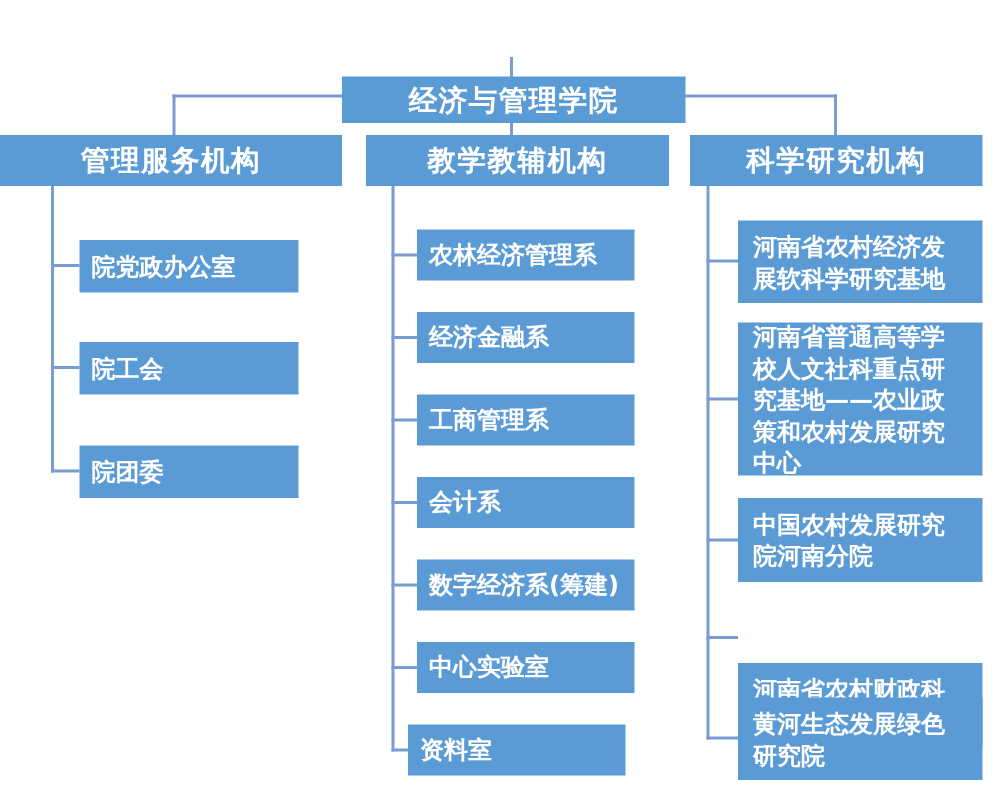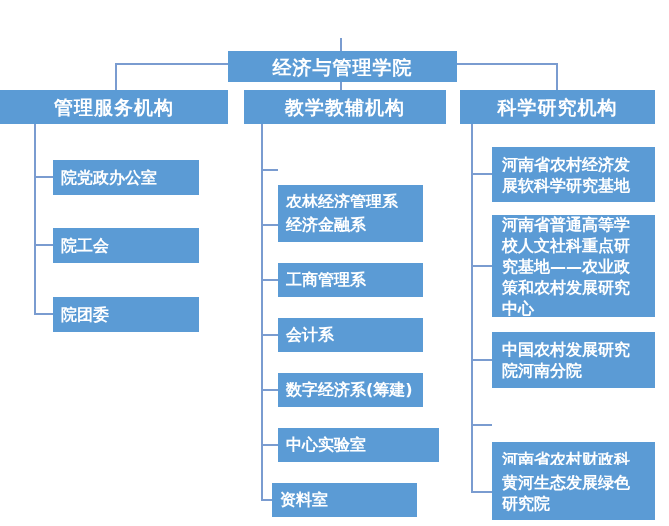--- a/index.html
+++ b/index.html
@@ -83,26 +83,26 @@
   <div class="node root-node" style="left:228px; top:7px; width:229px; height:31px;margin-top:44px;">经济与管理学院</div>
 
   <div class="node branch-node" style="left:0; top:90px; width:228px; height:34px;">管理服务机构</div>
   <div class="node branch-node" style="left:244px; top:90px; width:202px; height:34px;">教学教辅机构</div>
   <div class="node branch-node" style="left:460px; top:90px; width:195px; height:34px;">科学研究机构</div>
 
   <div class="node leaf-node" style="left:53px; top:160px; width:146px; height:35px;">院党政办公室</div>
   <div class="node leaf-node" style="left:53px; top:228px; width:146px; height:35px;">院工会</div>
   <div class="node leaf-node" style="left:53px; top:297px; width:146px; height:35px;">院团委</div>
 
-  <div class="node leaf-node" style="left:278px; top:153px; width:145px; height:34px;margin-top:32px;">农林经济管理系</div>
+  <div class="node leaf-node" style="left:278px; top:153px; width:145px; height:34px;">农林经济管理系</div>
   <div class="node leaf-node" style="left:278px; top:208px; width:145px; height:34px;">经济金融系</div>
   <div class="node leaf-node" style="left:278px; top:263px; width:145px; height:34px;">工商管理系</div>
   <div class="node leaf-node" style="left:278px; top:318px; width:145px; height:34px;">会计系</div>
   <div class="node leaf-node" style="left:278px; top:373px; width:145px; height:34px;">数字经济系(筹建)</div>
-  <div class="node leaf-node" style="left:278px; top:428px; width:161px; height:34px;">中心实验室</div>
+  <div class="node leaf-node" style="left:278px; top:428px; width:145px; height:34px;">中心实验室</div>
   <div class="node leaf-node" style="left:272px; top:483px; width:145px; height:34px;">资料室</div>
 
   <div class="node leaf-node multi" style="left:492px; top:147px; width:163px; height:55px;">河南省农村经济发展软科学研究基地</div>
   <div class="node leaf-node multi" style="left:492px; top:215px; width:163px; height:102px;">河南省普通高等学校人文社科重点研究基地——农业政策和农村发展研究中心</div>
   <div class="node leaf-node multi" style="left:492px; top:332px; width:163px; height:56px;">中国农村发展研究院河南分院</div>
   <div class="node leaf-node multi" style="left:492px; top:398px; width:163px; height:55px;margin-top:44px;">河南省农村财政科学研究所</div>
   <div class="node leaf-node multi" style="left:492px; top:465px; width:163px; height:55px;">黄河生态发展绿色研究院</div>
 
 </div>
 

